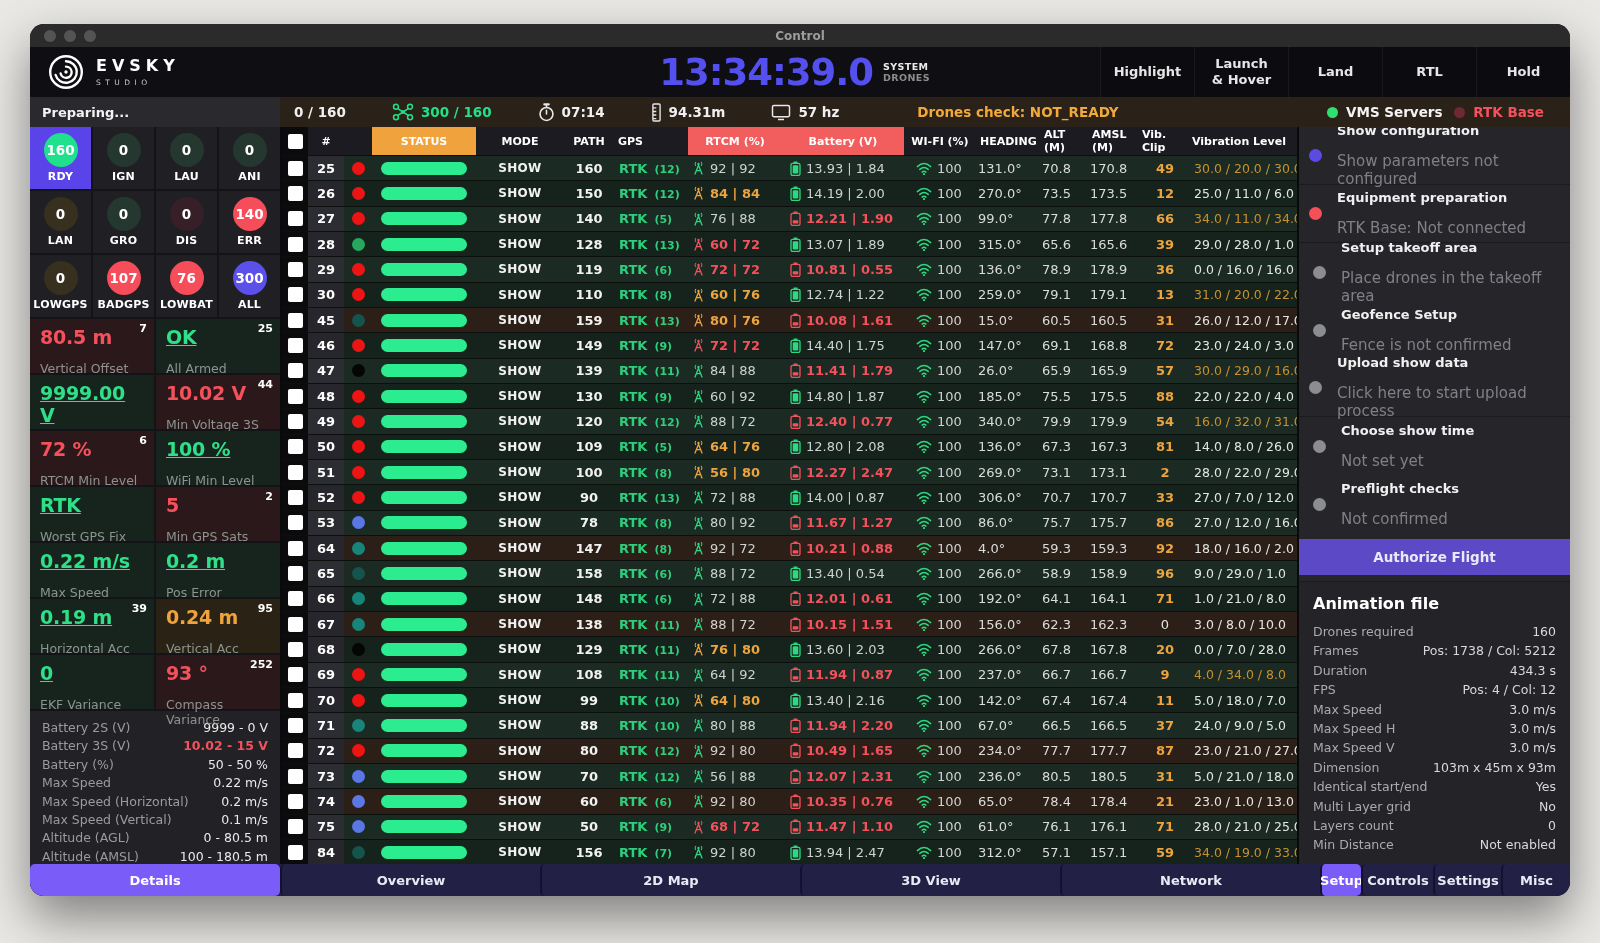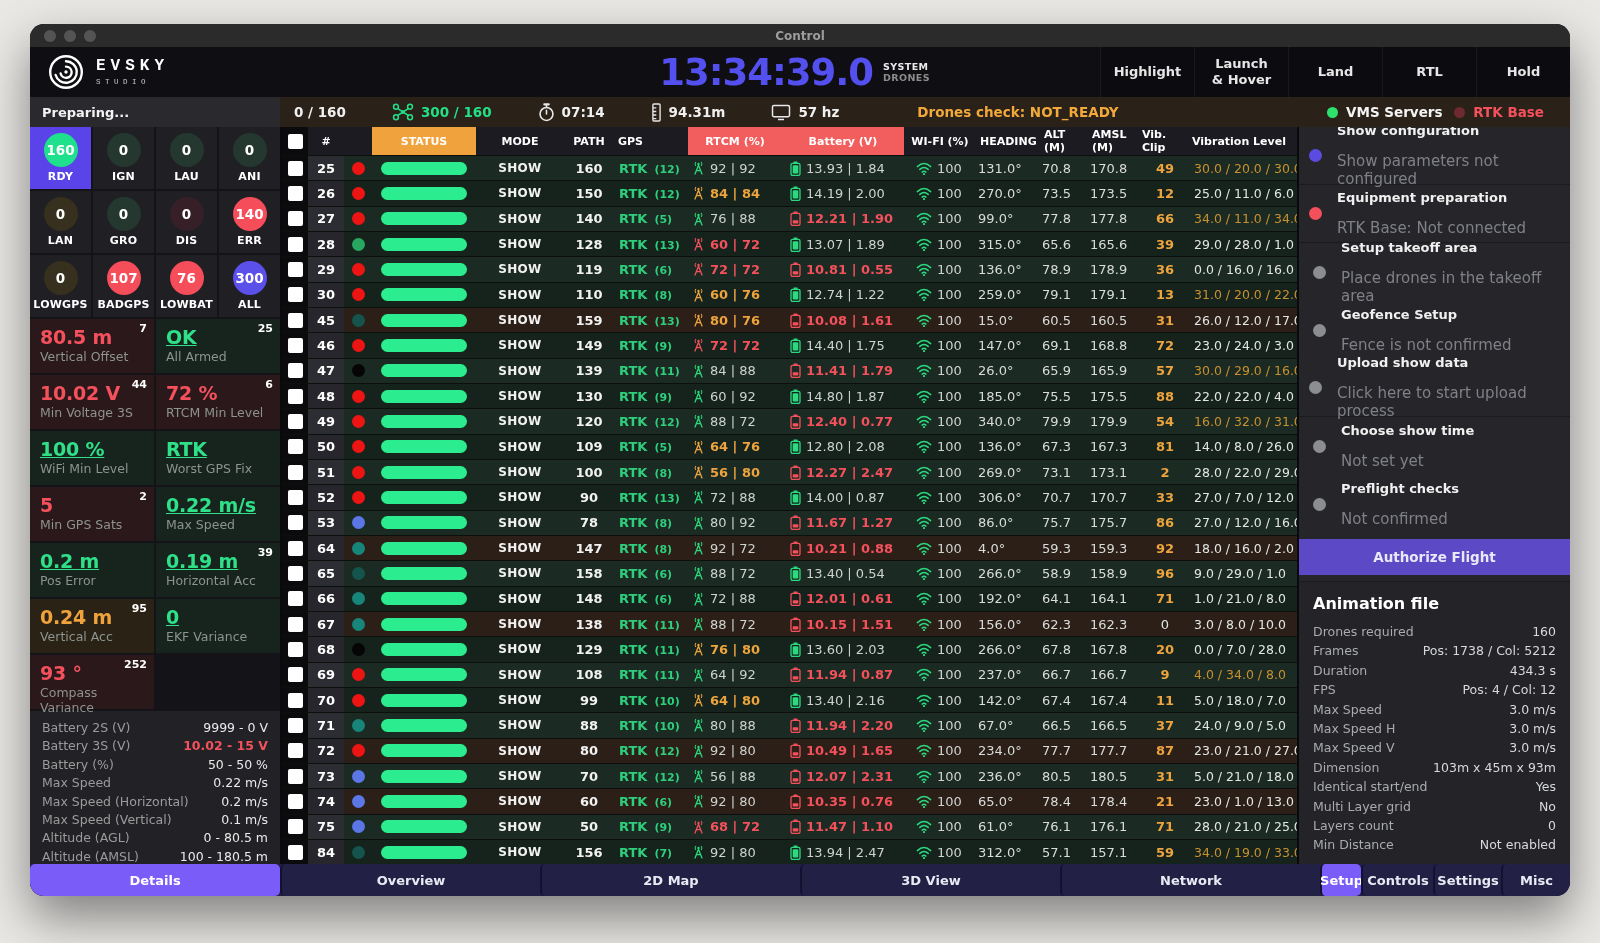--- a/index.html
+++ b/index.html
@@ -9,21 +9,21 @@
             background:#101014; box-shadow:0 22px 50px rgba(0,0,0,.45); }
 
   
   .titlebar { height:23px; background:#2b2b2b; position:relative; display:flex; align-items:center; }
   .lights { display:flex; gap:8px; margin-left:14px; z-index:2; }
   .light { width:12px; height:12px; border-radius:50%; background:#545454; }
   .titlebar .title { position:absolute; left:0; right:0; text-align:center; color:#9d9d9d; font-size:12px; font-weight:bold; }
 
   
   .appheader { height:50px; background:#0f0f13; display:flex; align-items:stretch; position:relative; }
-  .brand { display:flex; align-items:center; gap:10px; padding-left:16px; width:250px;font-family:Liberation Mono, monospace; }
+  .brand { display:flex; align-items:center; gap:10px; padding-left:16px; width:250px; }
   .brand-text { display:flex; flex-direction:column; }
   .brand-name { color:#fff; font-size:16px; font-weight:bold; letter-spacing:5px; line-height:1; }
   .brand-sub { color:#cccccc; font-size:7.5px; letter-spacing:4.5px; margin-top:4px; }
   .clockwrap { position:absolute; left:50%; top:0; height:100%; transform:translateX(-52%); display:flex; align-items:center; gap:10px; }
   .clock { color:#5450ef; font-size:37px; font-weight:bold; letter-spacing:-1px; }
   .clock-labels { display:flex; flex-direction:column; justify-content:center; }
   .clock-label-top { color:#e9e9e9; font-size:9.5px; font-weight:bold; letter-spacing:.4px; }
   .clock-label-bottom { color:#8d8d8d; font-size:9.5px; font-weight:bold; letter-spacing:.4px; }
   .actions { margin-left:auto; display:flex; }
   .action { width:94px; display:flex; align-items:center; justify-content:center; color:#e6e6e6; font-size:13px; font-weight:bold;
@@ -55,21 +55,21 @@
   .tile-circle { width:34px; height:34px; border-radius:50%; display:flex; align-items:center; justify-content:center;
                  color:#fff; font-weight:bold; font-size:13.5px; }
   .tile-label { color:#fff; font-weight:bold; font-size:11px; letter-spacing:.2px; }
   .cir-green{background:#1fe08c;} .cir-dgreen{background:#25382f;} .cir-dbrown{background:#37301f;}
   .cir-dred{background:#361f26;} .cir-red{background:#f54d59;} .cir-purple{background:#5b50ea;}
 
   .cards { display:grid; grid-template-columns:1fr 1fr; gap:2px; margin-top:2px; }
   .card { height:54px; padding:4px 10px 0 10px; position:relative; }
   .card.bg-green{background:#16241d;} .card.bg-red{background:#2b181b;} .card.bg-olive{background:#2a2315;}
   .card-value { font-size:19px; font-weight:bold; margin-top:3px; letter-spacing:-.2px; }
-  .card-label { font-size:12.5px; color:#8d938e; margin-top:1px; }
+  .card-label { font-size:12.5px; color:#8d938e; margin-top:13px; }
   .card-badge { position:absolute; top:3px; right:7px; color:#fff; font-size:11px; font-weight:bold; }
   .v-green{color:#2fe089;text-decoration:underline;} .v-red{color:#f4515c;} .v-orange{color:#f0a23c;}
 
   .detailslist { flex:1; background:#222226; margin-top:2px; padding:8px 12px 0 12px; }
   .drow { display:flex; justify-content:space-between; font-size:12.5px; line-height:18.4px;gap:32px; }
   .drow .dl { color:#9b9b9b; }
   .drow .dv { color:#e9e9e9; }
   .drow.red .dv { color:#f4515c; font-weight:bold; }
 
   
@@ -304,20 +304,25 @@
           <div class="card bg-red">
      <span class="card-badge">7</span>
      <div class="card-value v-red">80.5 m</div>
      <div class="card-label">Vertical Offset</div>
    </div>
           <div class="card bg-green">
      <span class="card-badge">25</span>
      <div class="card-value v-green">OK</div>
      <div class="card-label">All Armed</div>
    </div>
+          <div class="card bg-green">
+
+     <div class="card-value v-green">9999.00 V</div>
+     <div class="card-label">Min Voltage 2S</div>
+   </div>
           <div class="card bg-red">
      <span class="card-badge">44</span>
      <div class="card-value v-red">10.02 V</div>
      <div class="card-label">Min Voltage 3S</div>
    </div>
           <div class="card bg-red">
      <span class="card-badge">6</span>
      <div class="card-value v-red">72 %</div>
      <div class="card-label">RTCM Min Level</div>
    </div>

